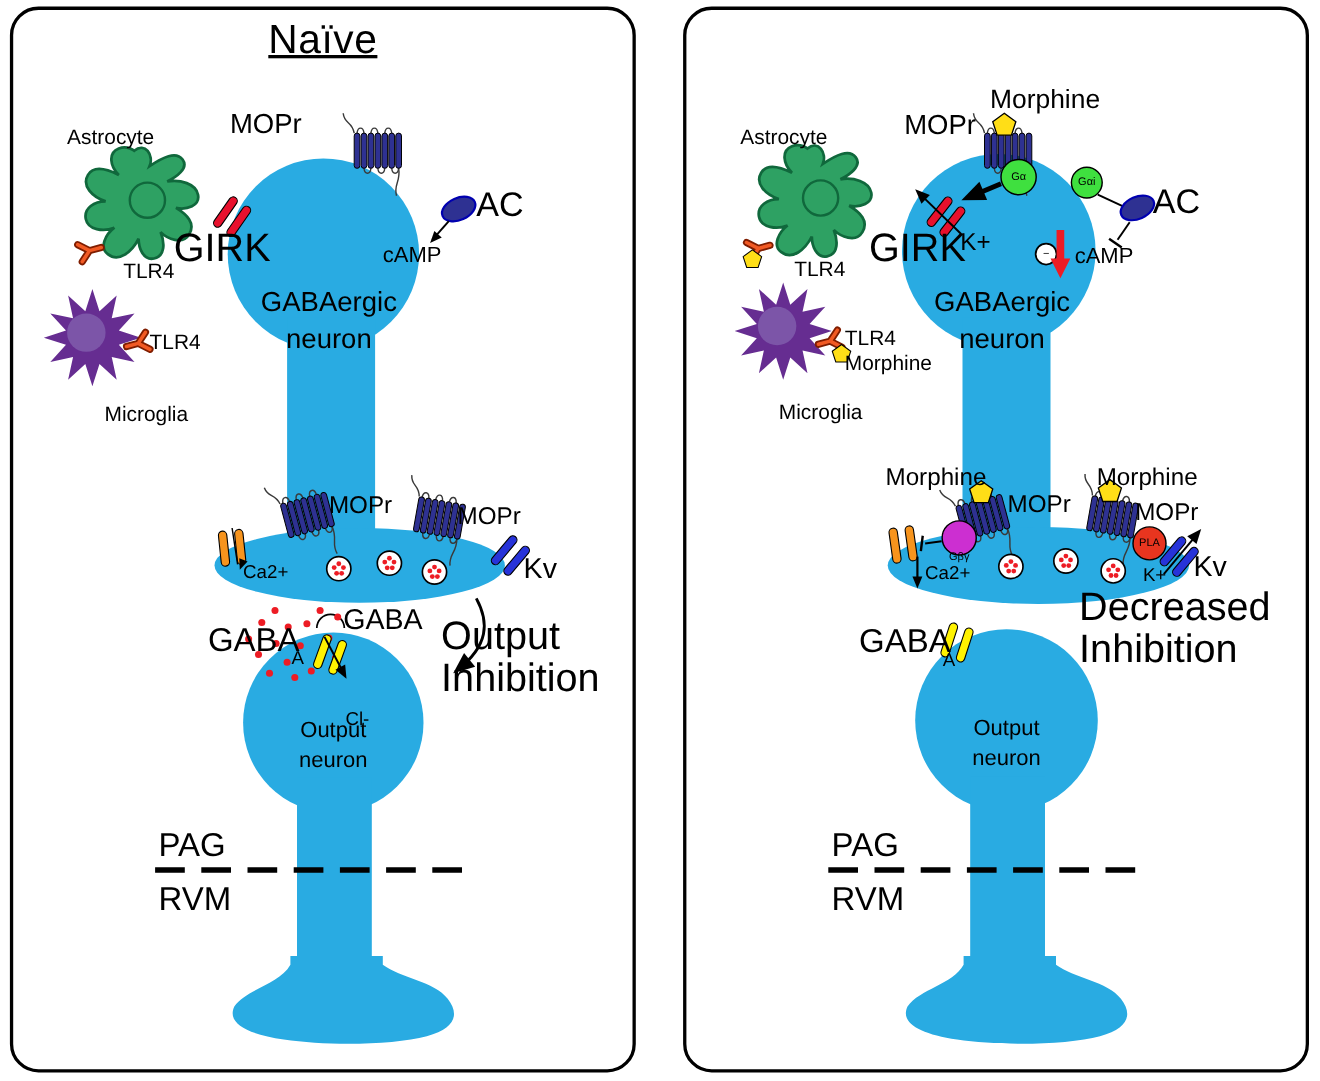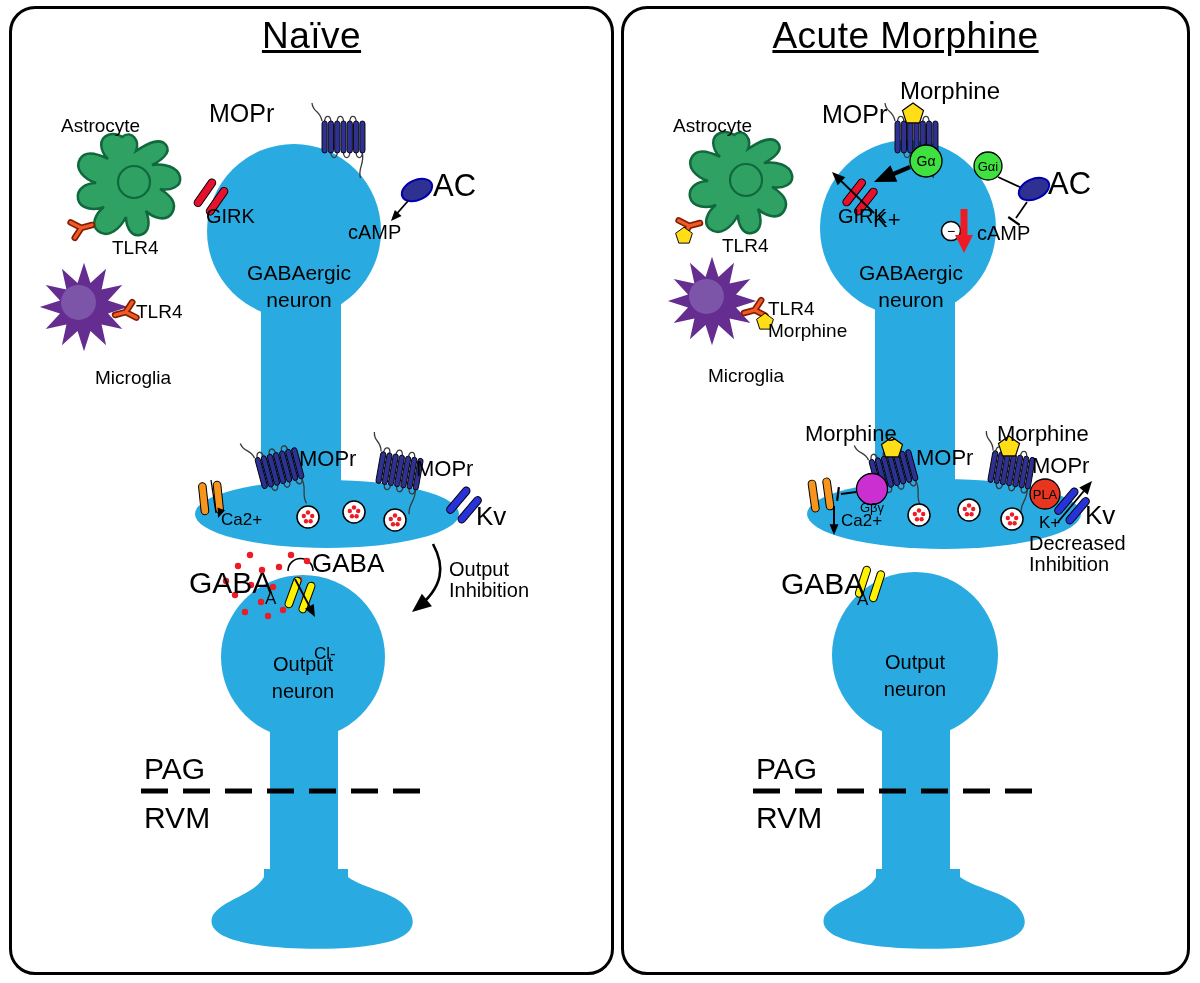--- a/index.html
+++ b/index.html
@@ -1,30 +1,30 @@
 <!DOCTYPE html>
 <html><head>
 <meta charset="utf-8">
 <style>
   html,body{margin:0;padding:0;background:#fff;width:1200px;height:983px;overflow:hidden;
     font-family:"Liberation Sans",sans-serif;color:#000;}
   .fig{position:relative;width:1200px;height:983px;background:#fff;}
   .panel{position:absolute;top:6px;width:563px;height:963px;background:#fff;
     border:3px solid #000;border-radius:26px;}
-  .panel.left{left:9px;padding-left:36px;} .panel.right{left:621px;}
+  .panel.left{left:9px;} .panel.right{left:621px;}
   .panel svg.layer{position:absolute;left:0;top:0;width:563px;height:963px;}
   .panel-title{position:absolute;top:6px;left:0;width:100%;margin:0;text-align:center;
     font-size:37px;font-weight:400;text-decoration:underline;letter-spacing:.5px;}
   .lbl{position:absolute;white-space:pre-line;line-height:1.08;}
-  .f17{font-size:17px;} .f19{font-size:19px;} .f20{font-size:20px;} .f21{font-size:21px;line-height:1.3;}
+  .f17{font-size:17px;} .f19{font-size:19px;} .f20{font-size:20px;} .f21{font-size:25px;line-height:1.3;}
   .f22{font-size:22px;} .f24{font-size:24px;} .f25{font-size:25px;} .f26{font-size:26px;}
-  .f27{font-size:20px;line-height:1.05;margin-left:48px;} .f30{font-size:30px;} .f31{font-size:31px;}
+  .f27{font-size:36px;line-height:1.05;} .f30{font-size:30px;} .f31{font-size:31px;}
   .ctr{text-align:center;}
-  .chip{position:absolute;transform:translate(-50%,-50%);font-size:14px;white-space:nowrap;}
-  .chip.small{font-size:13px;}
+  .chip{position:absolute;transform:translate(-50%,-50%);font-size:10px;white-space:nowrap;}
+  .chip.small{font-size:10px;}
   .sub{position:absolute;font-size:17px;}
   
   .helix{fill:#2E3192;stroke:#000;stroke-width:.9;}
   .loop{fill:none;stroke:#3a3a3a;stroke-width:1.3;}
   .tail{fill:none;stroke:#3a3a3a;stroke-width:1.3;}
   .thin{stroke:#000;stroke-width:1.8;fill:none;}
   .med{stroke:#000;stroke-width:2.6;fill:none;}
   .thick{stroke:#000;stroke-width:4.5;fill:none;}
   .tbar{stroke:#000;stroke-width:2.2;}
 </style>
@@ -192,21 +192,20 @@
   <div class="lbl f17" style="left:302px;top:636px">Cl-</div>
   <div class="lbl f27" style="left:389px;top:550px">Output
 Inhibition</div>
   <div class="lbl f20 ctr" style="left:211px;top:642px;width:160px;line-height:1.35">Output
 neuron</div>
   <div class="lbl f30" style="left:132px;top:744px">PAG</div>
   <div class="lbl f30" style="left:132px;top:793px">RVM</div>
 </section>
 
 <section class="panel right">
-  <h2 class="panel-title">Acute Morphine</h2>
 
   <svg class="layer" viewBox="0 0 563 963">
 
     <g fill="#29ABE2">
       <circle cx="284" cy="219" r="88"></circle>
       <rect x="251" y="280" width="80" height="214"></rect>
       <ellipse cx="320" cy="505" rx="137" ry="35"></ellipse>
     </g>
 
     <g fill="#29ABE2">

